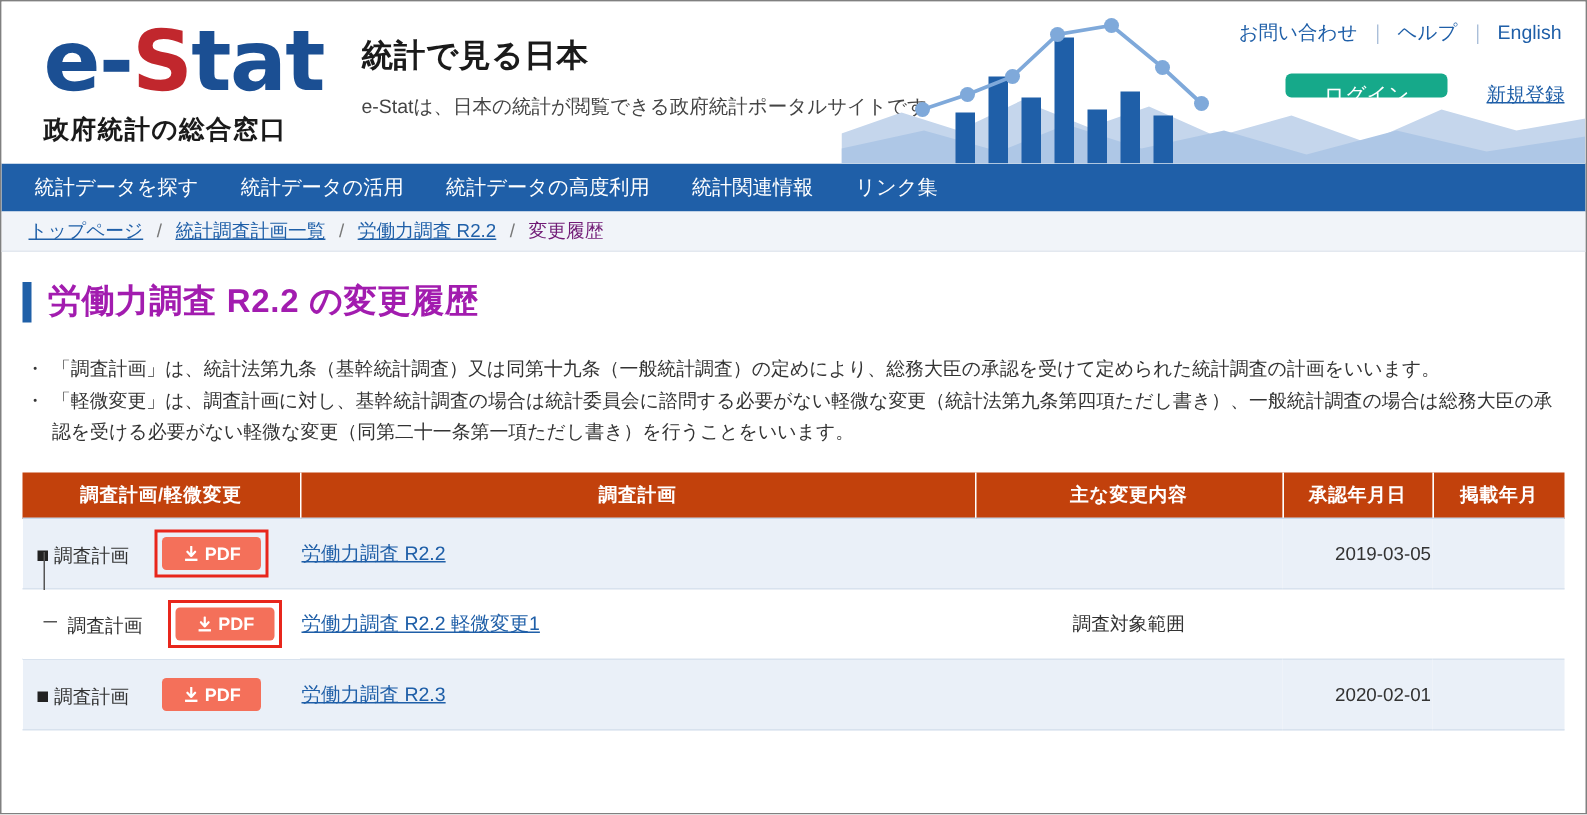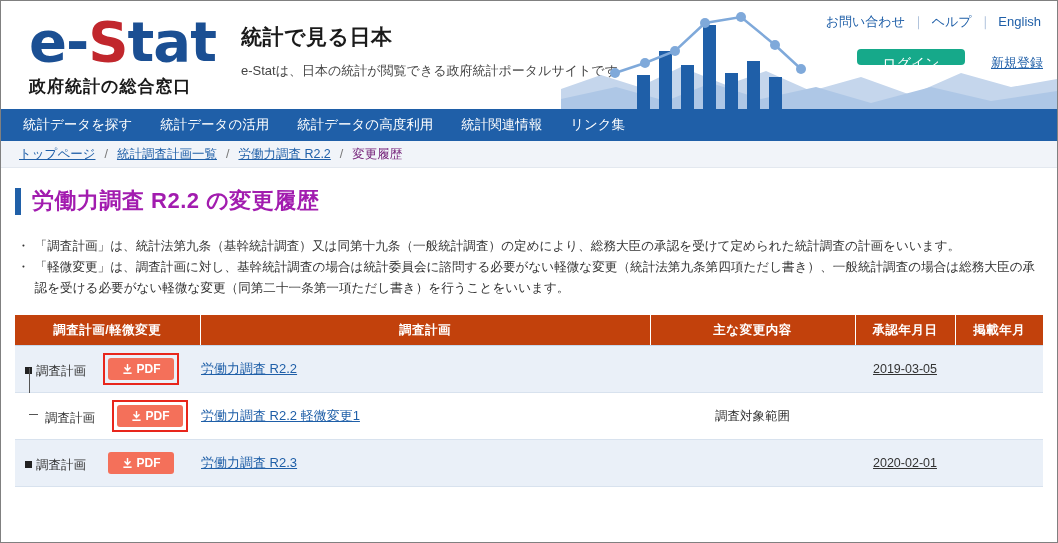--- a/index.html
+++ b/index.html
@@ -305,21 +305,21 @@
     line-height: 0;
   }
 
   .cell-title a {
     color: #1F5FA8;
     text-decoration: underline;
     font-size: 13px;
     cursor: pointer;
   }
   .cell-change { text-align: center; font-size: 12.5px; }
-  .cell-date { text-align: center; font-size: 12.5px; color: #333; text-decoration: underline; }
+  .cell-date { text-align: right; font-size: 12.5px; color: #333; }
   .cell-pub { text-align: center; font-size: 12.5px; }
 
   .col-type  { width: 185px; }
   .col-title { width: 450px; }
   .col-change{ width: 205px; }
   .col-date  { width: 100px; }
   .col-pub   { width: 88px; }
 </style>
 </head>
 <body>

